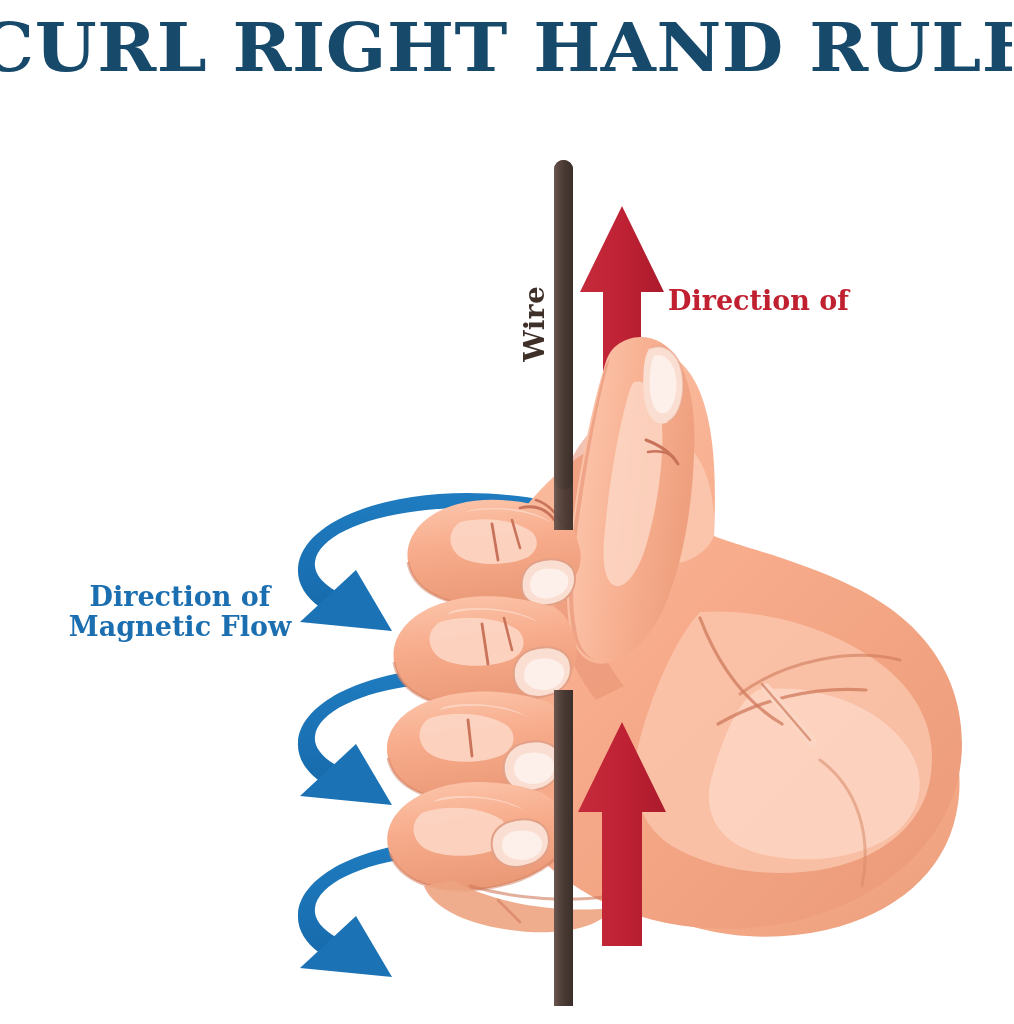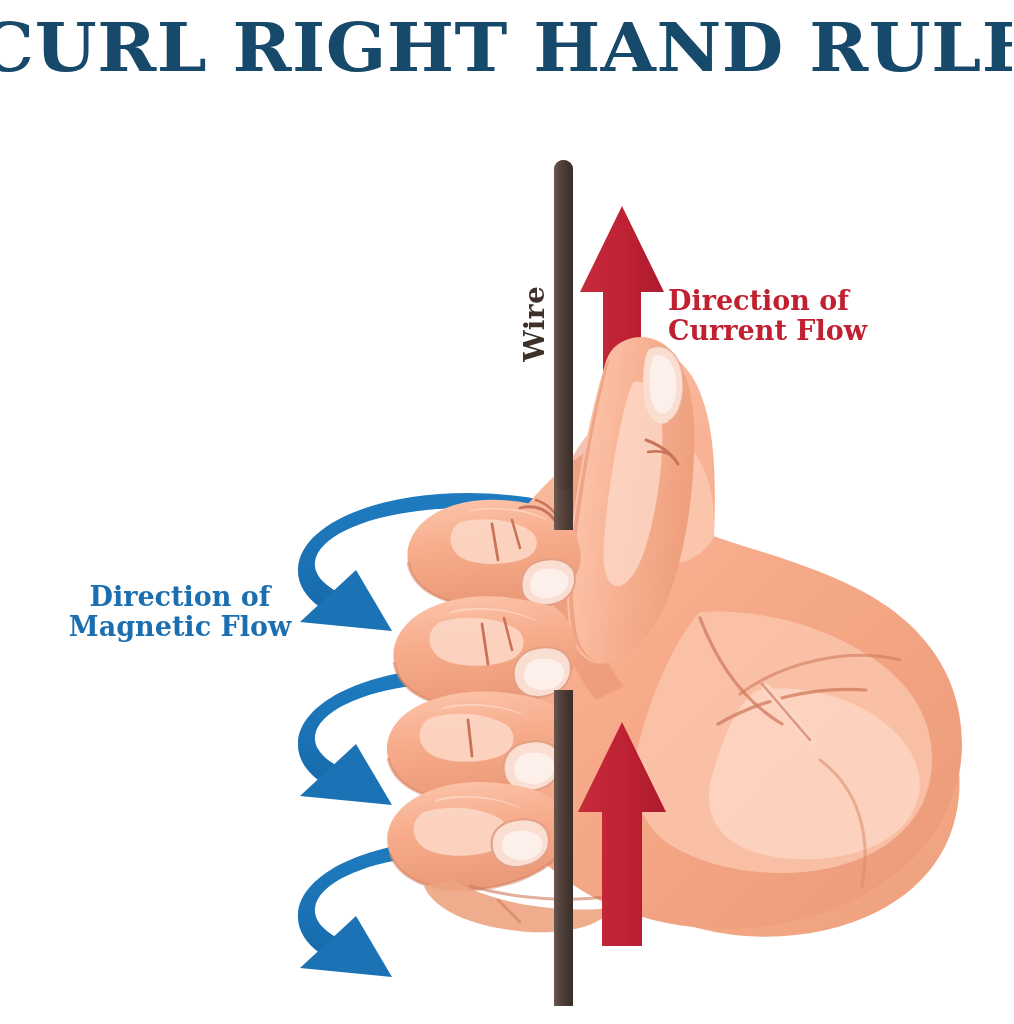--- a/index.html
+++ b/index.html
@@ -379,21 +379,20 @@
                L 642,946
                L 602,946
                L 602,812
                L 578,812 Z" fill="url(#gRedA)"></path>
     </g>
 
   </svg>
 
   <div class="lbl" id="lbl-current">
     <div>Direction of</div>
-    <div>Current Flow</div>
   </div>
 
   <div class="lbl" id="lbl-field">
     <div>Direction of</div>
     <div>Magnetic Flow</div>
   </div>
 
   <div class="lbl" id="lbl-wire">Wire</div>
 
 </div>

